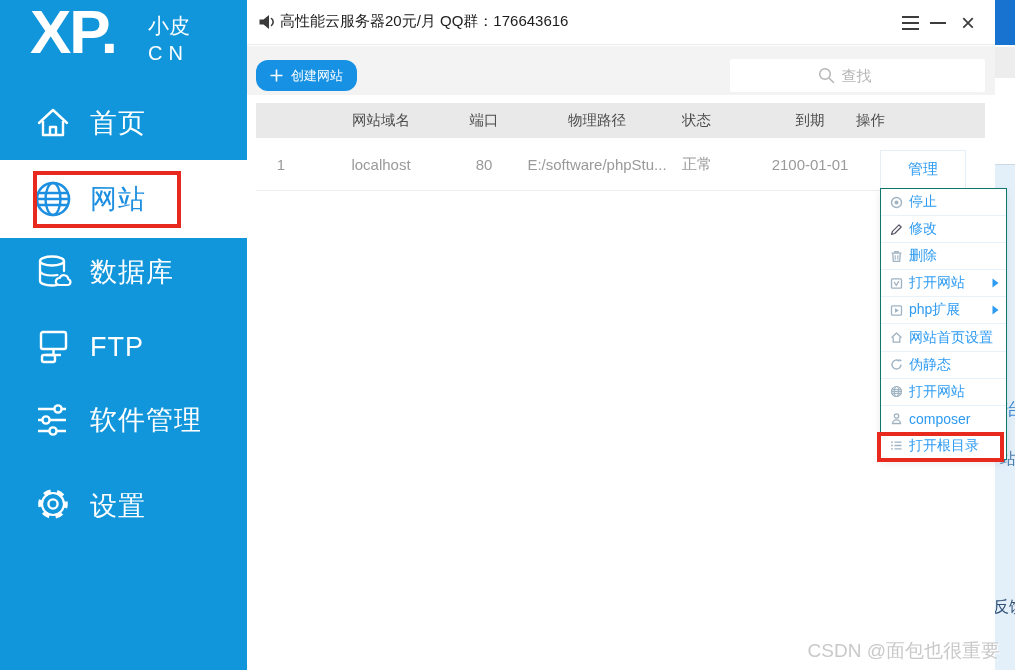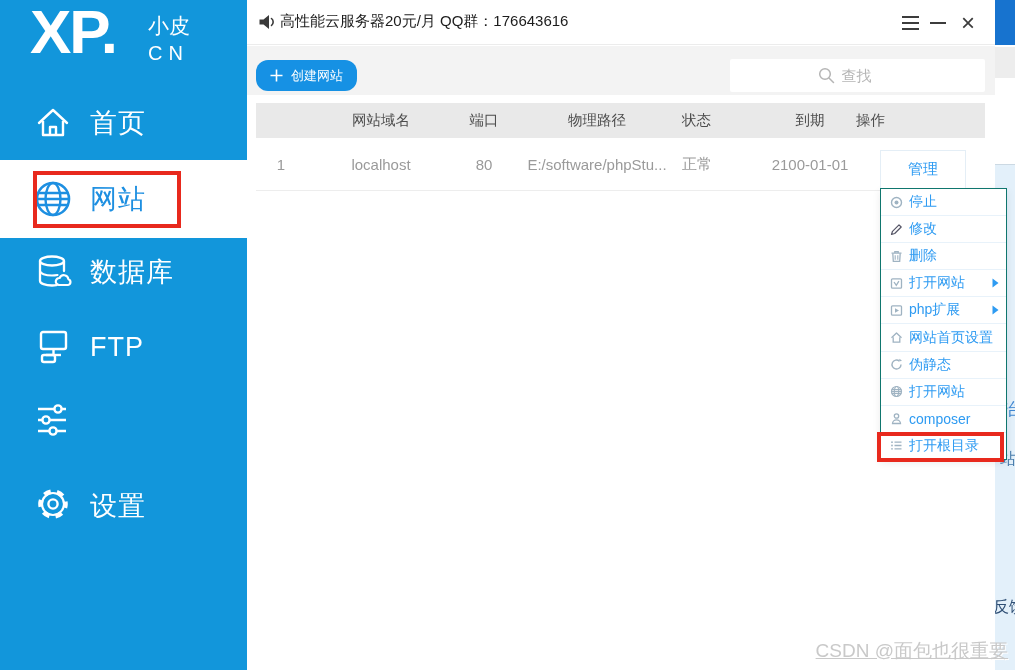--- a/index.html
+++ b/index.html
@@ -66,21 +66,21 @@
   .dd-item + .dd-item { border-top:1px solid #e8f2fa; }
   .dd-item .dd-icon { width:14px; height:14px; flex:0 0 14px; display:flex; align-items:center; justify-content:center; }
   .dd-item .dd-arrow { position:absolute; right:7px; top:50%; transform:translateY(-50%); }
 
   
   .red-box { position:absolute; border:4px solid #e8291d; z-index:40; pointer-events:none; }
   .red-box-sidebar { left:33px; top:171px; width:148px; height:57px; }
   .red-box-menu { left:877px; top:432px; width:127px; height:30px; }
 
   
-  .watermark { position:absolute; right:7px; bottom:6px; font-size:19px; color:#c9c9c9; z-index:60; text-shadow:1px 1px 0 #ffffff; white-space:nowrap;text-decoration:underline; }
+  .watermark { position:absolute; right:15px; bottom:6px; font-size:19px; color:#c9c9c9; z-index:60; text-shadow:1px 1px 0 #ffffff; white-space:nowrap; }
 </style>
 </head>
 <body>
 
 <div class="screen">
 
   <div class="bg-strip">
     <div class="bg-top-blue"></div>
     <div class="bg-gray-patch"></div>
     <div class="bg-body"></div>
@@ -145,20 +145,21 @@
 
     <div class="side-item si-software">
       <span class="si-icon">
         <svg width="38" height="38" viewBox="0 0 38 38">
             <path d="M4 8 h28 M4 19 h28 M4 30 h28" stroke="#fff" stroke-width="2.4"></path>
             <circle cx="24" cy="8" r="3.6" fill="#1296db" stroke="#fff" stroke-width="2.4"></circle>
             <circle cx="12" cy="19" r="3.6" fill="#1296db" stroke="#fff" stroke-width="2.4"></circle>
             <circle cx="19" cy="30" r="3.6" fill="#1296db" stroke="#fff" stroke-width="2.4"></circle>
           </svg>
       </span>
+      <span class="si-label">软件管理</span>
     </div>
 
     <div class="side-item si-settings">
       <span class="si-icon">
         <svg width="38" height="38" viewBox="0 0 38 38">
             <circle cx="19" cy="19" r="12.5" fill="none" stroke="#fff" stroke-width="4.6" stroke-dasharray="6.8 6.3" stroke-dashoffset="3"></circle>
             <circle cx="19" cy="19" r="11" fill="none" stroke="#fff" stroke-width="2.2"></circle>
             <circle cx="19" cy="19" r="4.6" fill="none" stroke="#fff" stroke-width="2.4"></circle>
           </svg>
       </span>

